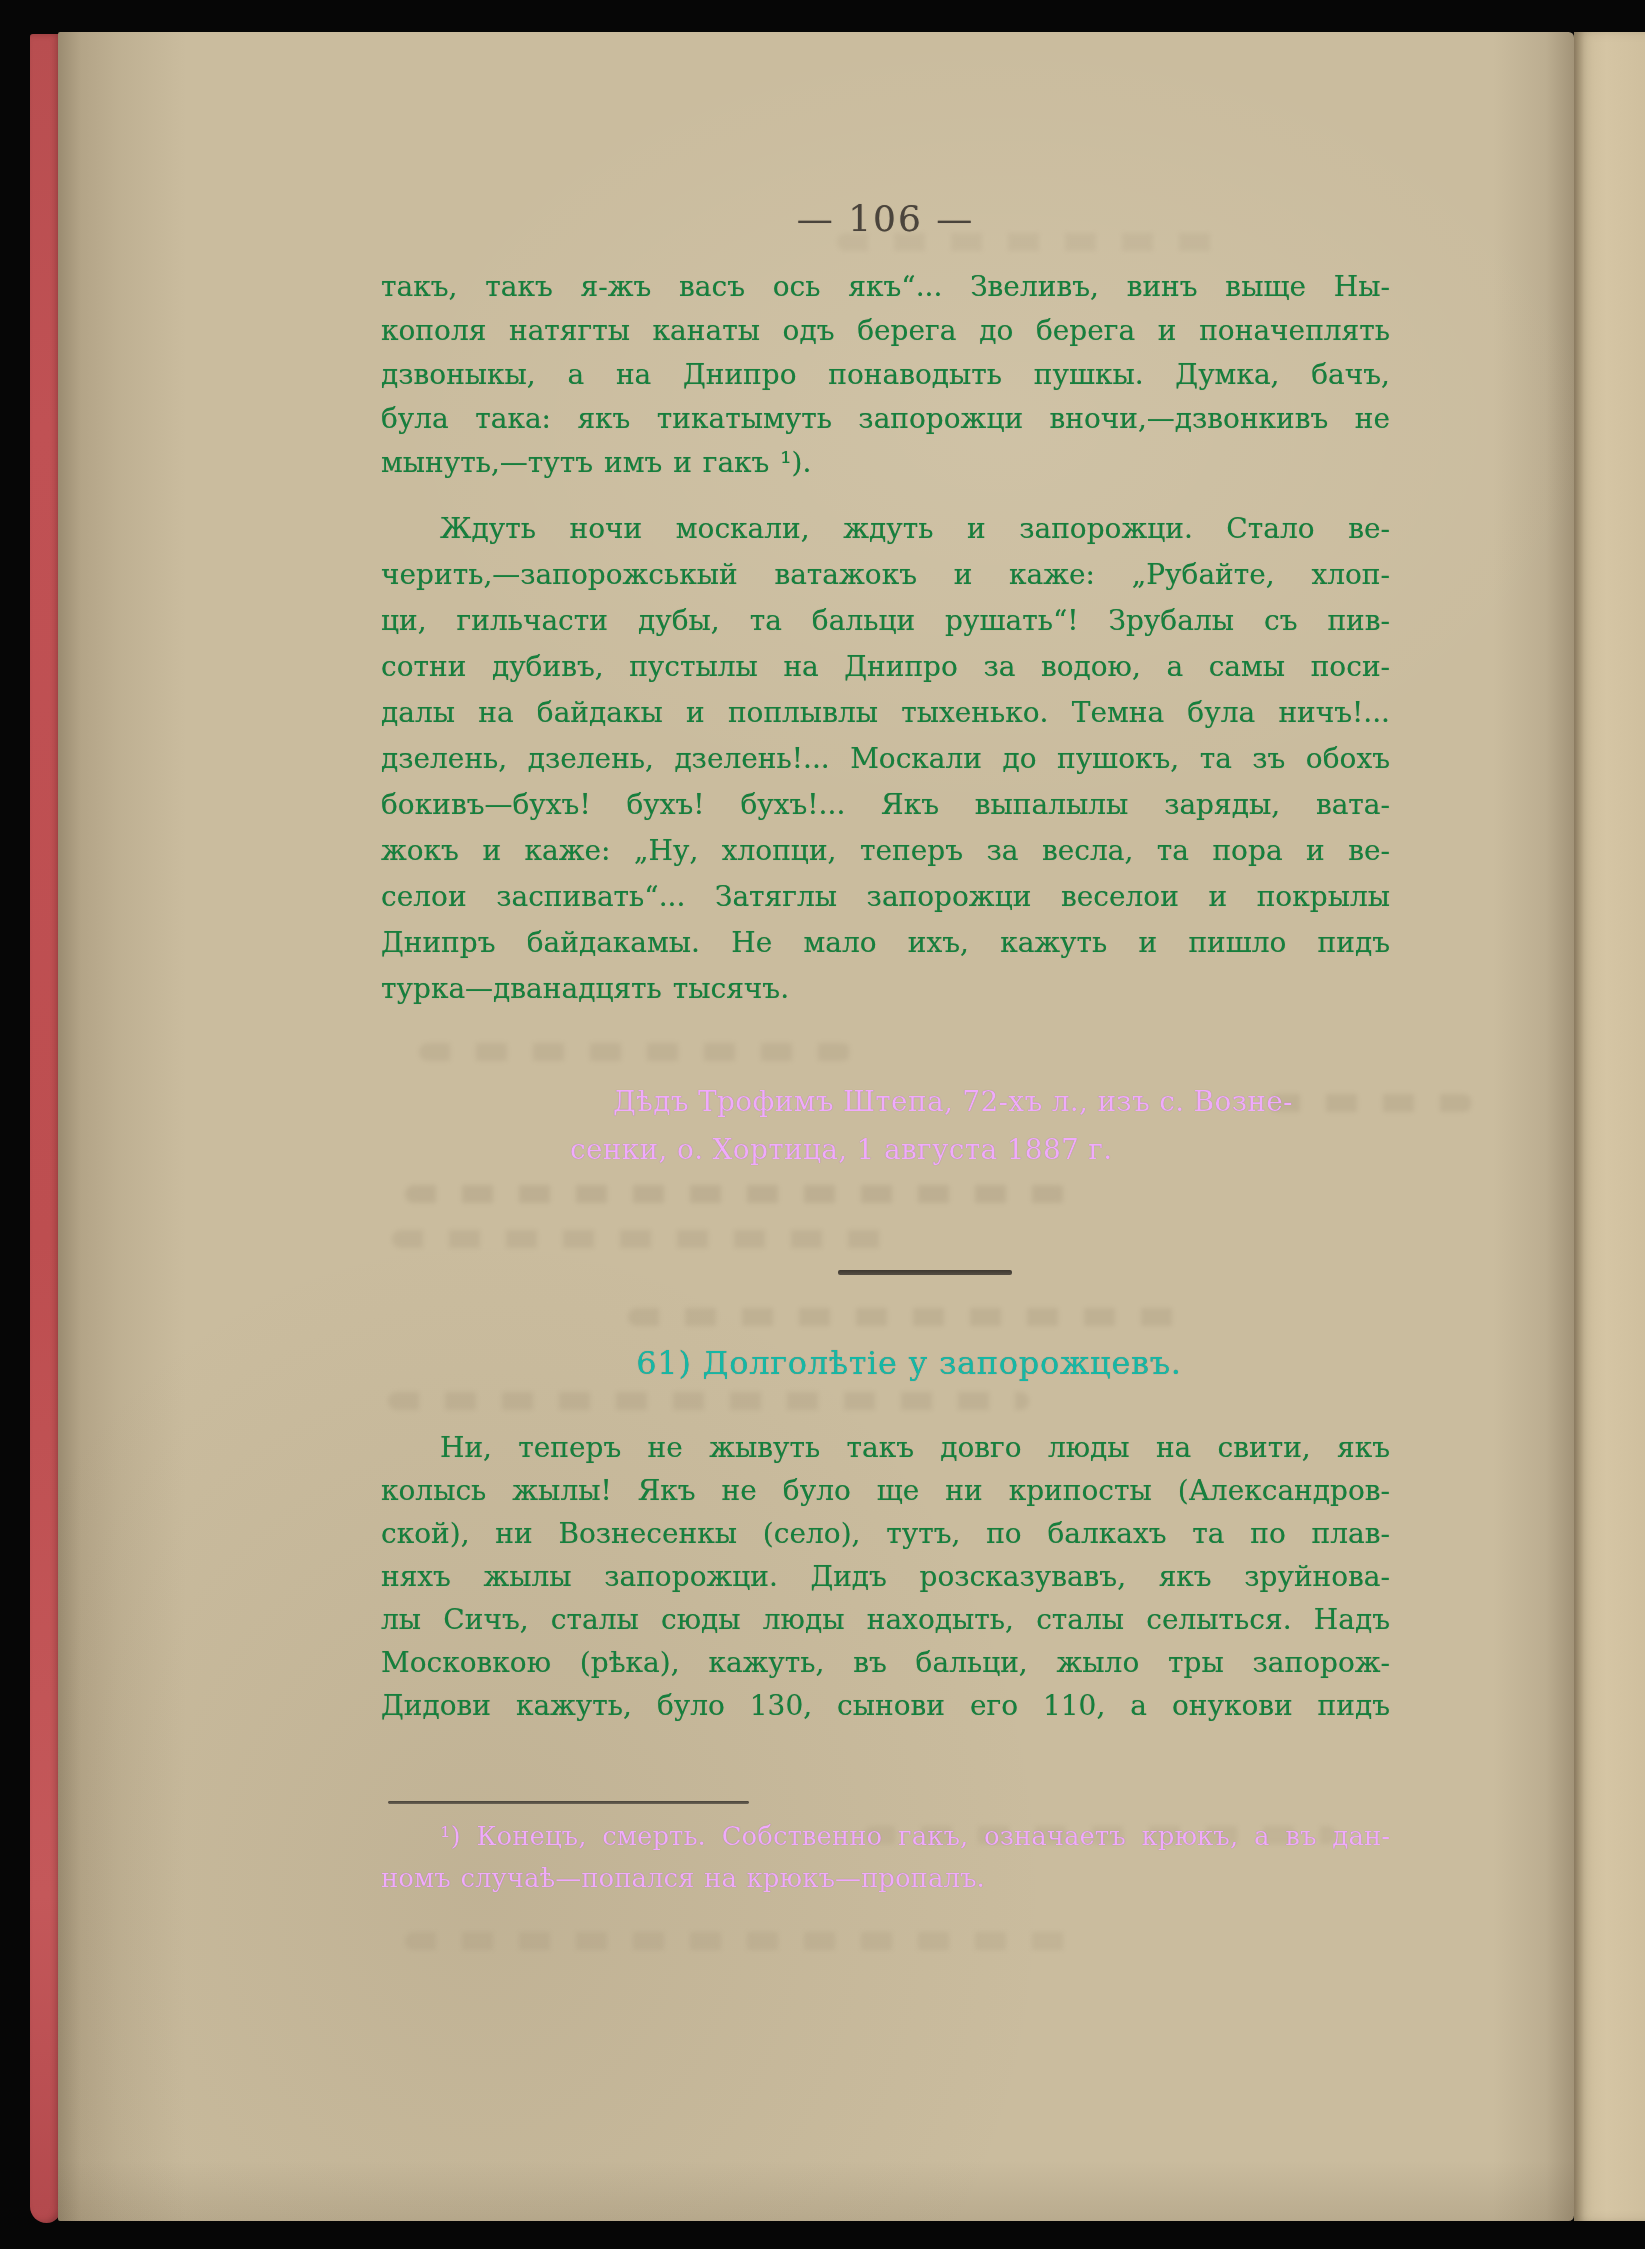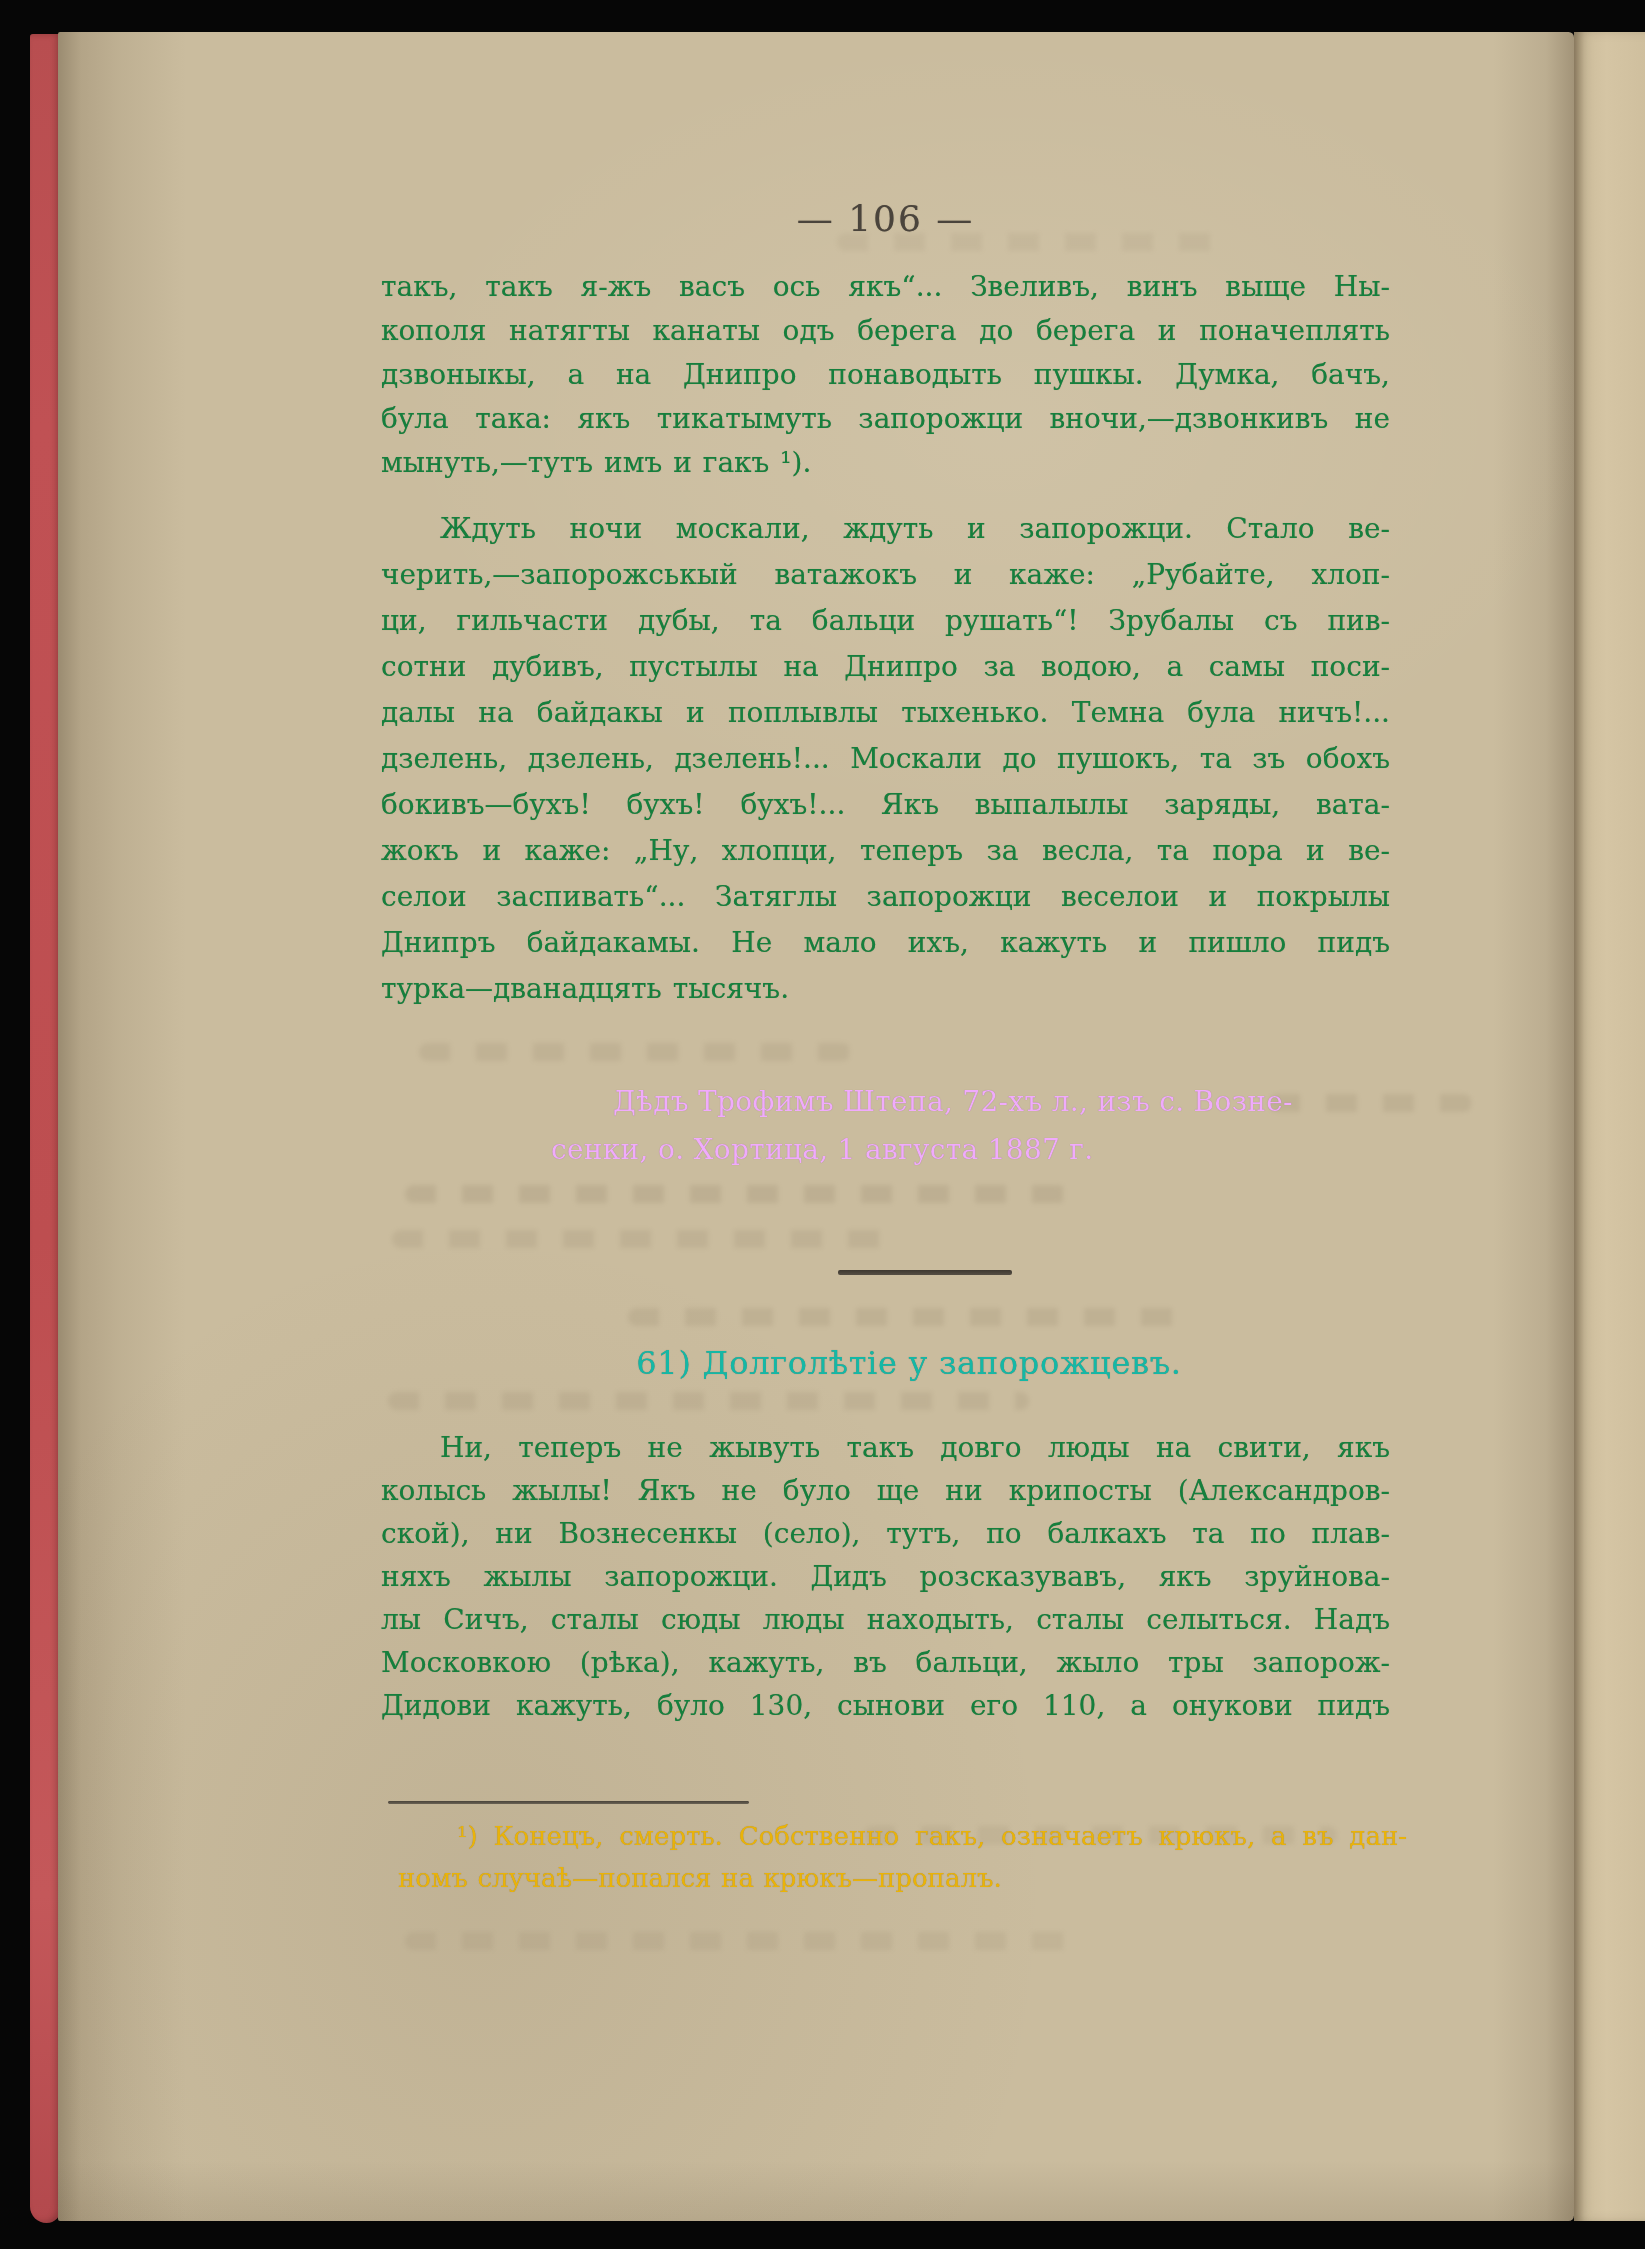--- a/index.html
+++ b/index.html
@@ -58,38 +58,38 @@
   .p2{top:506px;line-height:46px;}
   .p3{top:1426px;line-height:43px;}
   .ln{text-align:justify;text-align-last:justify;white-space:normal;}
   .ln.last{text-align-last:left;}
   .ln.ind{padding-left:59px;}
   .attr{
     position:absolute;font-size:28px;color:#f0abfc;
     text-shadow:0 0 0.7px rgba(60,50,40,.4);letter-spacing:0.3px;
   }
   .attr1{left:613px;top:1085px;}
-  .attr2{left:551px;top:1133px;}
+  .attr2{left:570px;top:1133px;}
   .divider{
     position:absolute;left:838px;top:1270px;width:174px;height:4.7px;
     background:linear-gradient(180deg,#3e3830,#564f44);border-radius:2px;
   }
   .heading{
     position:absolute;left:381px;top:1344px;width:1009px;
     text-align:center;padding-left:47px;box-sizing:border-box;
     font-size:32px;font-weight:400;color:#14b8a6;
     letter-spacing:0.7px;text-shadow:0 0 0.7px rgba(50,42,34,.5);
   }
   .fn-rule{
     position:absolute;left:388px;top:1801px;width:361px;height:3.4px;
     background:linear-gradient(180deg,#4a443a,#6a6254);border-radius:1.4px;
   }
   .footnote{
-    position:absolute;left:398px;top:1815px;width:1009px;
-    font-size:26px;line-height:42px;color:#eab308;
+    position:absolute;left:381px;top:1815px;width:1009px;
+    font-size:26px;line-height:42px;color:#f0abfc;
     text-shadow:0 0 0.7px rgba(60,50,40,.4);word-spacing:1.4px;
   }
 </style>
 </head>
 <body>
 
 <div class="stage">
 
   <div class="cover-strip"></div>
 

